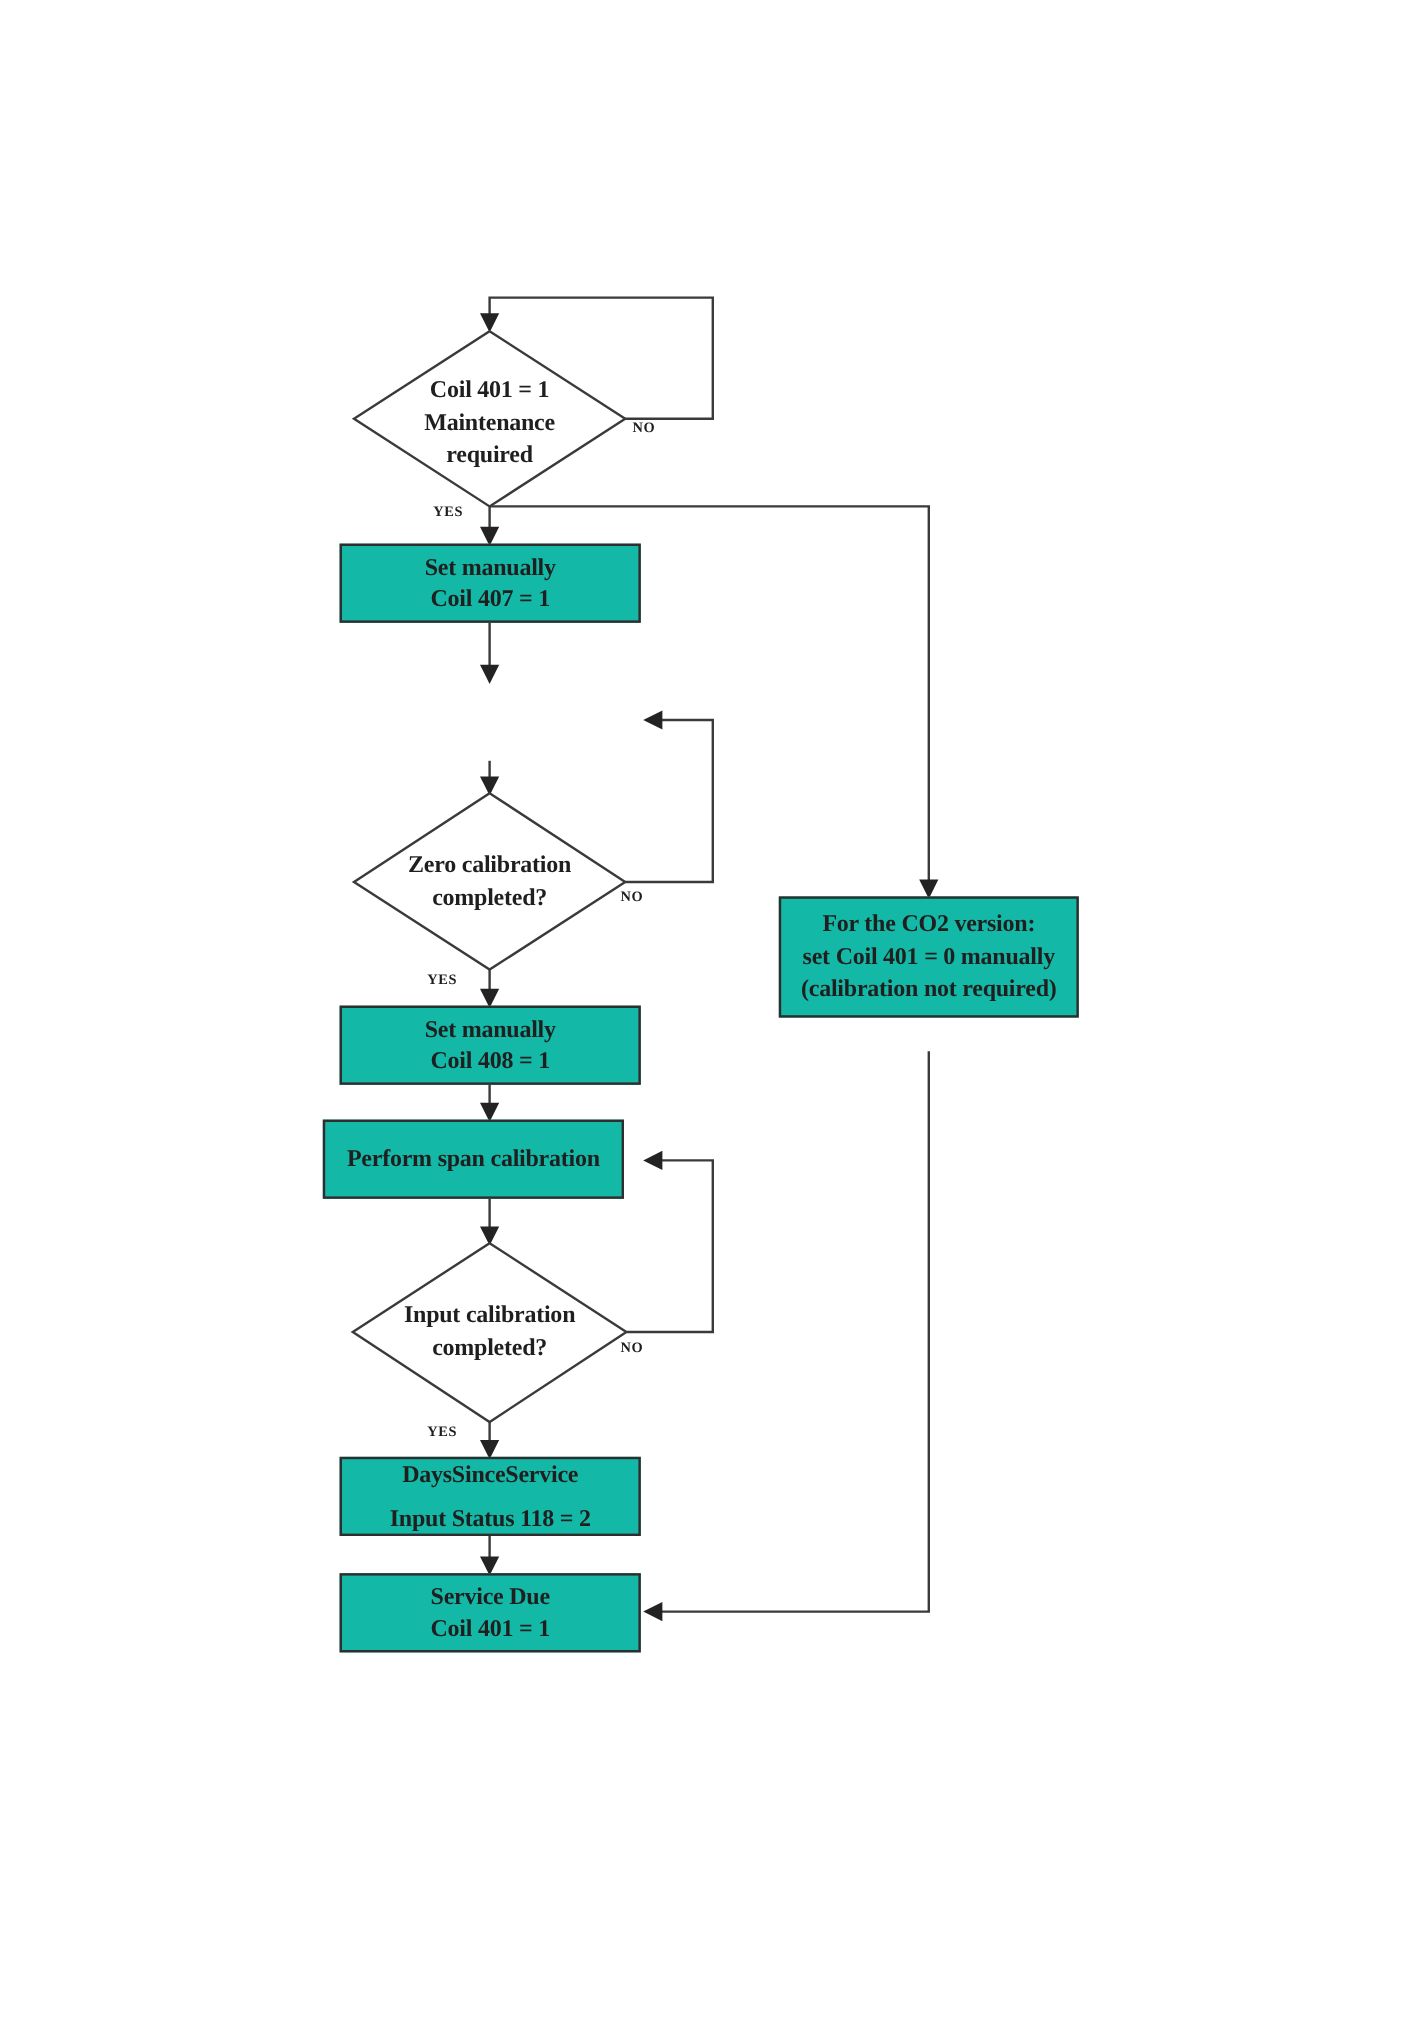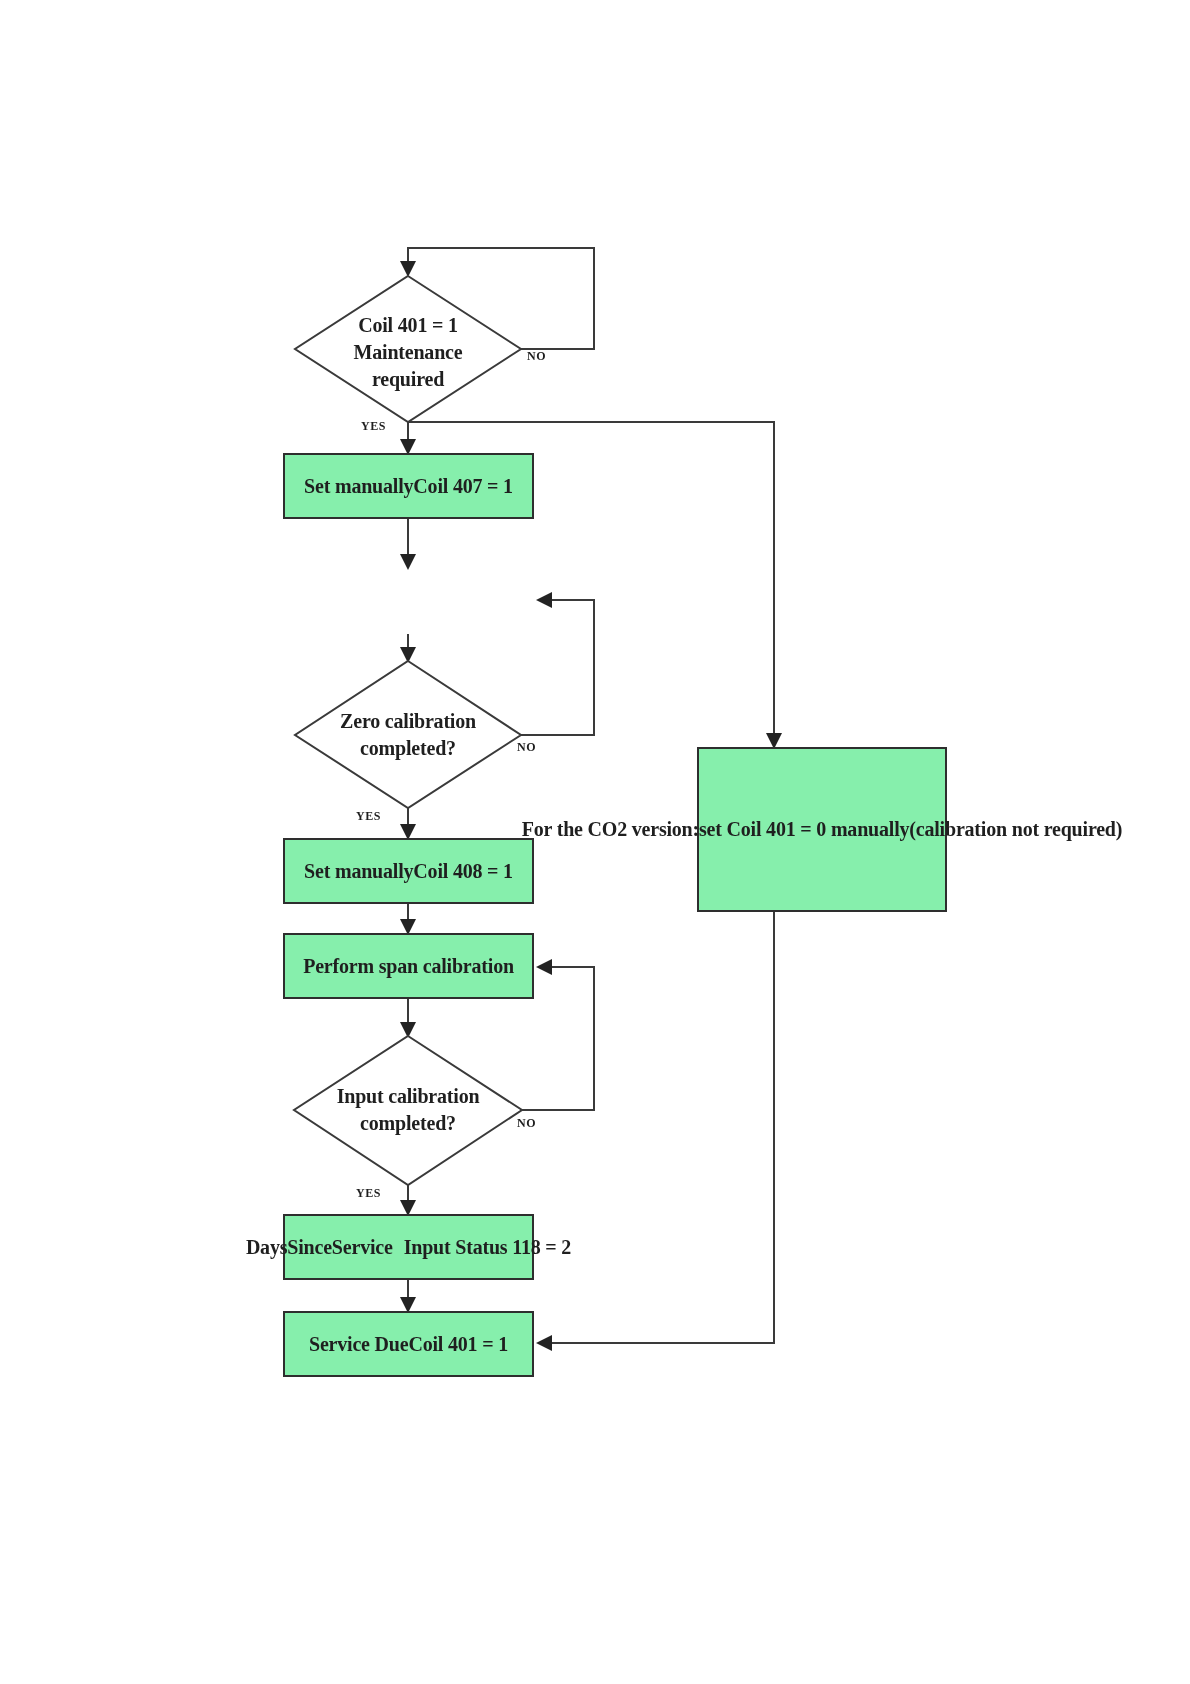--- a/index.html
+++ b/index.html
@@ -20,23 +20,23 @@
     position: absolute;
     left: 0;
     top: 0;
     width: 1190px;
     height: 1684px;
   }
   .box {
     position: absolute;
     box-sizing: border-box;
     border: 2px solid #2e2e2e;
-    background: #86efac;
+    background: #14b8a6;
     display: flex;
-    flex-direction: row;
+    flex-direction: column;
     align-items: center;
     justify-content: center;
     text-align: left;
     font-size: 20px;
     font-weight: 600;
     letter-spacing: -0.2px;
     line-height: 26px;
   }
   .side-box {
     line-height: 27px;
@@ -138,35 +138,35 @@
     <div class="tline">Set manually</div>
     <div class="tline">Coil 407 = 1</div>
   </div>
 
 
   <div class="box" style="left:283px; top:838px; width:251px; height:66px;">
     <div class="tline">Set manually</div>
     <div class="tline">Coil 408 = 1</div>
   </div>
 
-  <div class="box" style="left:283px; top:933px; width:251px; height:66px;">
+  <div class="box" style="left:269px; top:933px; width:251px; height:66px;">
     <div class="tline">Perform span calibration</div>
   </div>
 
   <div class="box" style="left:283px; top:1214px; width:251px; height:66px;gap:11px;">
     <div class="tline">DaysSinceService</div>
     <div class="tline">Input Status 118 = 2</div>
   </div>
 
   <div class="box" style="left:283px; top:1311px; width:251px; height:66px;">
     <div class="tline">Service Due</div>
     <div class="tline">Coil 401 = 1</div>
   </div>
 
-  <div class="box side-box" style="left:649px; top:747px; width:250px; height:165px;margin-left:48px;">
+  <div class="box side-box" style="left:649px; top:747px; width:250px; height:101px;">
     <div class="tline">For the CO2 version:</div>
     <div class="tline">set Coil 401 = 0 manually</div>
     <div class="tline">(calibration not required)</div>
   </div>
 
   <div class="lbl" style="left:361px; top:419px;">YES</div>
   <div class="lbl" style="left:527px; top:349px;">NO</div>
 
   <div class="lbl" style="left:356px; top:809px;">YES</div>
   <div class="lbl" style="left:517px; top:740px;">NO</div>

